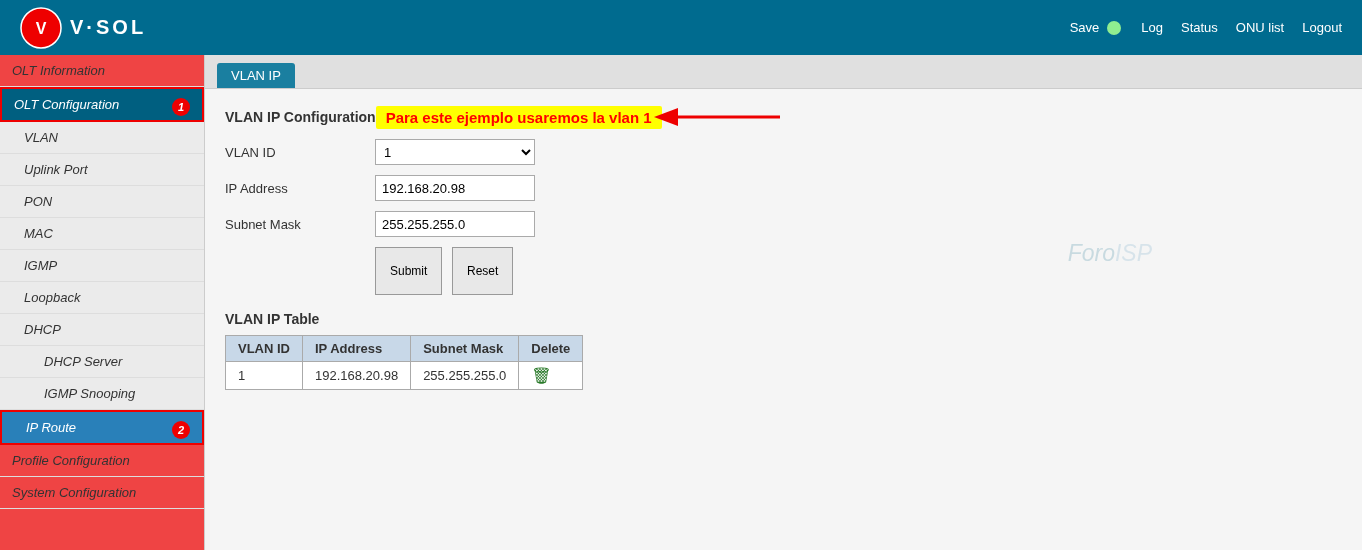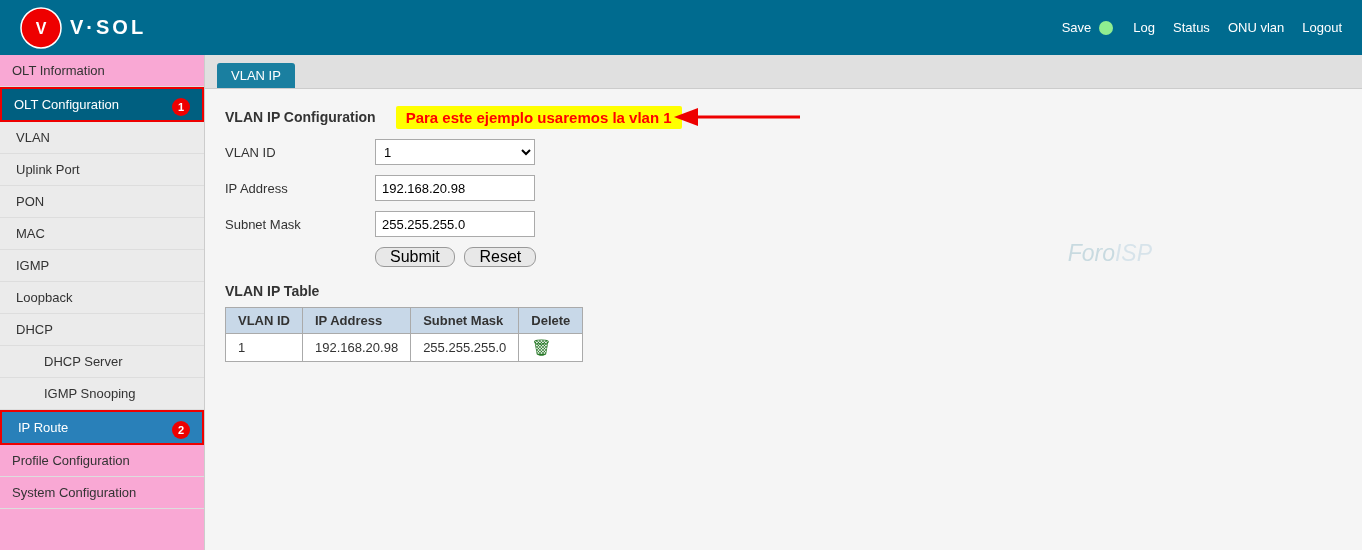--- a/index.html
+++ b/index.html
@@ -51,39 +51,40 @@
 
     
     .main-layout {
       display: flex;
       height: 495px;
     }
 
     
     .sidebar {
       width: 205px;
-      background: #f9a8d4;
+      background: #ef4444;
       border-right: 1px solid #ccc;
       flex-shrink: 0;
       overflow-y: auto;
+      font-style: italic;
     }
     .sidebar-item {
       padding: 8px 12px;
       cursor: pointer;
       color: #333;
       font-size: 13px;
       border-bottom: 1px solid #ddd;
     }
     .sidebar-item.active {
       background: #005f80;
       color: white;
       border: 2px solid #e00;
     }
     .sidebar-item.sub {
-      padding-left: 16px;
+      padding-left: 24px;
       background: #ebebeb;
     }
     .sidebar-item.active-sub {
       background: #2980b9;
       color: white;
       border: 2px solid #e00;
     }
     .sidebar-badge {
       display: inline-flex;
       align-items: center;
@@ -145,26 +146,26 @@
     .form-select {
       width: 160px;
       height: 26px;
       border: 1px solid #aaa;
       padding: 2px 4px;
       font-size: 13px;
       background: white;
     }
 
     .btn {
-      padding: 0 14px;
-      font-size: 16px;
+      padding: 16px 14px;
+      font-size: 12px;
       cursor: pointer;
       border: 1px solid #999;
       background: #e8e8e8;
-      border-radius: 9px;
+      border-radius: 0;
       margin-right: 6px;
     }
 
     .table-title {
       font-size: 14px;
       font-weight: bold;
       color: #333;
       margin: 16px 0 8px;
     }
     table.data-table {
@@ -205,21 +206,21 @@
     <span style="color:white;font-size:20px;font-weight:bold;letter-spacing:3px;">V·SOL</span>
   </div>
   <div class="header-right">
     <div class="header-save">
       <a class="save-link">Save</a>
       <span class="save-dot"></span>
     </div>
     <div class="header-nav">
       <a>Log</a>
       <a>Status</a>
-      <a>ONU vlan</a>
+      <a>ONU list</a>
       <a>Logout</a>
     </div>
   </div>
 </div>
 
 <div class="main-layout">
 
   <div class="sidebar">
     <div class="sidebar-item">OLT Information</div>
     <div class="sidebar-item active">
@@ -242,21 +243,21 @@
     <div class="sidebar-item">Profile Configuration</div>
     <div class="sidebar-item">System Configuration</div>
   </div>
 
   <div class="content">
     <div class="tab-bar">
       <div class="tab">VLAN IP</div>
     </div>
     <div class="content-body">
 
-      <div style="display:flex; align-items:flex-start; gap:20px; margin-bottom:10px;">
+      <div style="display:flex; align-items:flex-start; margin-bottom:10px;">
         <div style="font-size:14px;font-weight:bold;color:#333;margin-top:4px;">VLAN IP Configuration</div>
         <div style="display:flex;align-items:center;gap:8px;">
           <div style="background:#ffff00;color:#ff0000;font-size:15px;font-weight:bold;padding:3px 10px;border-radius:2px;">Para este ejemplo usaremos la vlan 1</div>
 
           <svg width="120" height="24" style="overflow:visible;">
             <defs>
               <marker id="arrowhead" markerWidth="8" markerHeight="8" refX="0" refY="3" orient="auto">
                 <polygon points="0 0, 8 3, 0 6" fill="#e00"></polygon>
               </marker>
             </defs>

